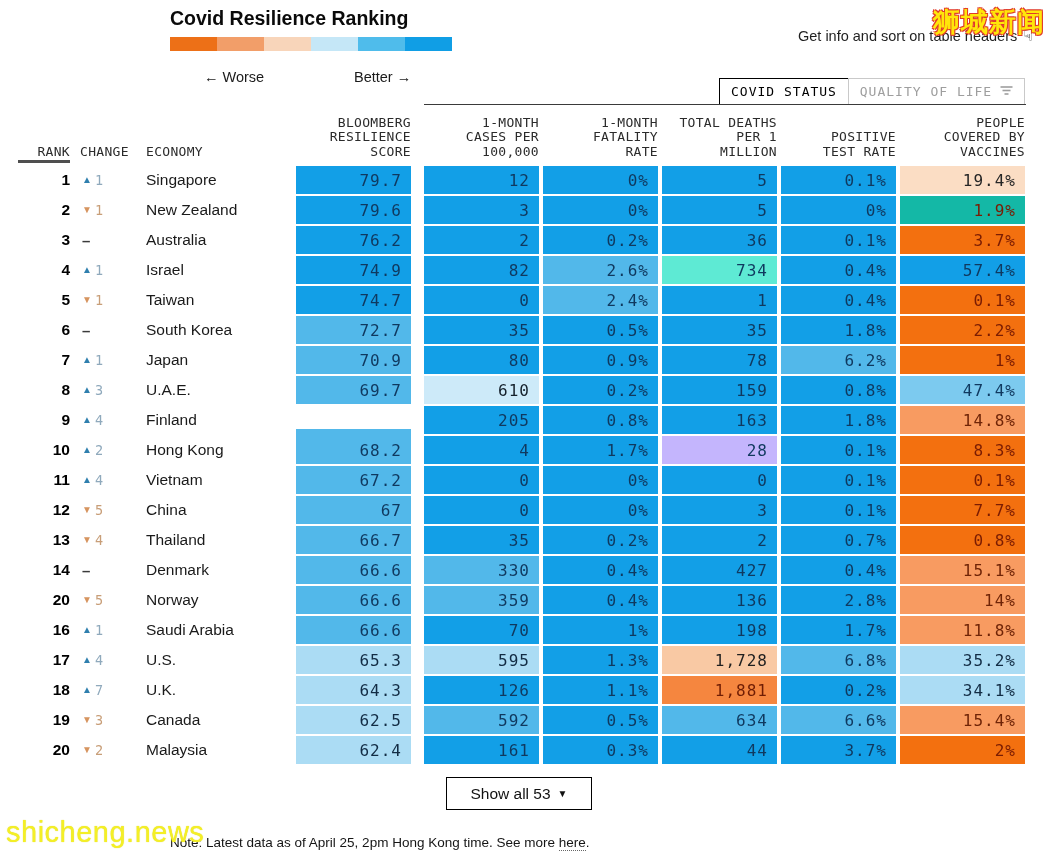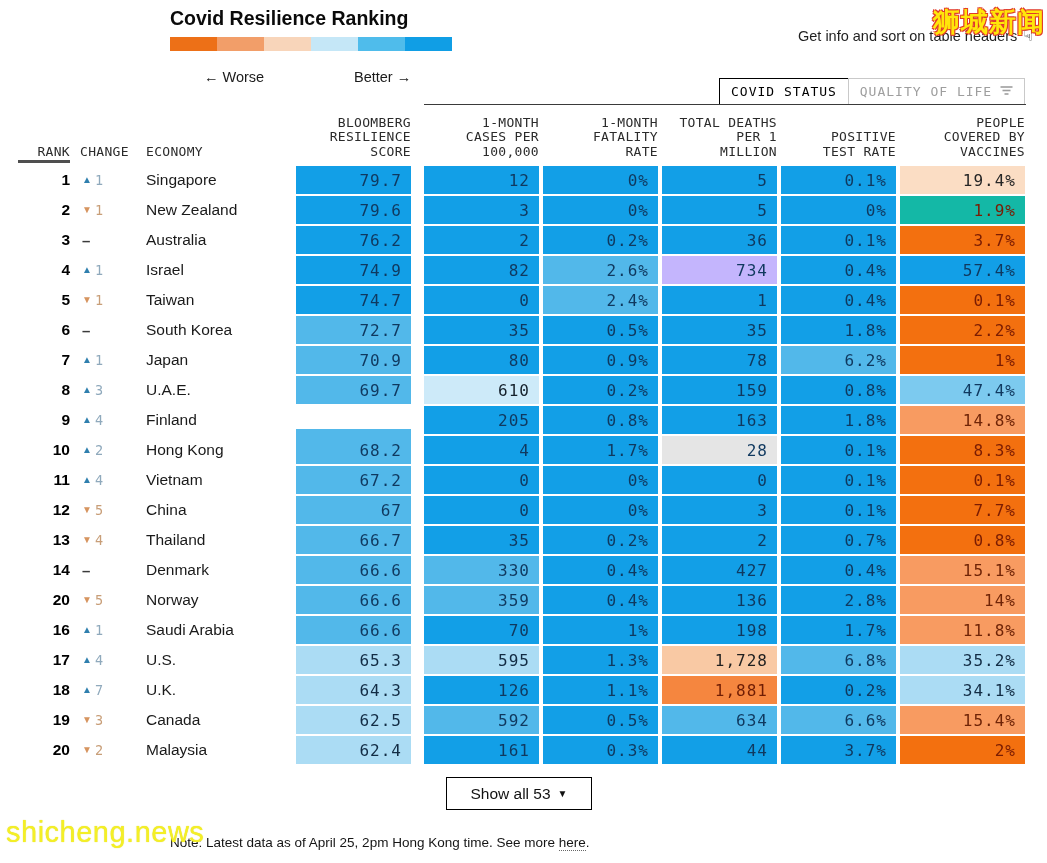--- a/index.html
+++ b/index.html
@@ -170,21 +170,21 @@
       <div class="trow" style="top: 256px;">
         <div class="cell c-rank rank">4</div>
         <div class="cell c-change chg">
           <span class="arr" style="color: rgb(47, 127, 174);">▲</span>
           <span class="amt" style="color: rgb(143, 169, 188);">1</span>
         </div>
         <div class="cell c-econ econ">Israel</div>
         <div class="cell num c-score" style="background: rgb(18, 159, 231); color: rgb(16, 57, 95);">74.9</div>
         <div class="cell num c-cases" style="background: rgb(18, 159, 231); color: rgb(16, 57, 95);">82</div>
         <div class="cell num c-fat" style="background: rgb(82, 184, 234); color: rgb(16, 57, 95);">2.6%</div>
-        <div class="cell num c-death" style="background: #c4b5fd; color: rgb(16, 57, 95);">734</div>
+        <div class="cell num c-death" style="background: #5eead4; color: rgb(16, 57, 95);">734</div>
         <div class="cell num c-pos" style="background: rgb(18, 159, 231); color: rgb(16, 57, 95);">0.4%</div>
         <div class="cell num c-vax" style="background: rgb(18, 159, 231); color: rgb(16, 57, 95);">57.4%</div>
       </div>
       <div class="trow" style="top: 286px;">
         <div class="cell c-rank rank">5</div>
         <div class="cell c-change chg">
           <span class="arr" style="color: rgb(214, 148, 95);">▼</span>
           <span class="amt" style="color: rgb(200, 158, 120);">1</span>
         </div>
         <div class="cell c-econ econ">Taiwan</div>
@@ -253,21 +253,21 @@
       <div class="trow" style="top: 436px;">
         <div class="cell c-rank rank">10</div>
         <div class="cell c-change chg">
           <span class="arr" style="color: rgb(47, 127, 174);">▲</span>
           <span class="amt" style="color: rgb(143, 169, 188);">2</span>
         </div>
         <div class="cell c-econ econ">Hong Kong</div>
         <div class="cell num c-score" style="background: rgb(82, 184, 234); color: rgb(16, 57, 95);">68.2</div>
         <div class="cell num c-cases" style="background: rgb(18, 159, 231); color: rgb(16, 57, 95);">4</div>
         <div class="cell num c-fat" style="background: rgb(18, 159, 231); color: rgb(16, 57, 95);">1.7%</div>
-        <div class="cell num c-death" style="background: #e5e5e5; color: rgb(16, 57, 95);">28</div>
+        <div class="cell num c-death" style="background: #c4b5fd; color: rgb(16, 57, 95);">28</div>
         <div class="cell num c-pos" style="background: rgb(18, 159, 231); color: rgb(16, 57, 95);">0.1%</div>
         <div class="cell num c-vax" style="background: rgb(243, 112, 15); color: rgb(122, 28, 3);">8.3%</div>
       </div>
       <div class="trow" style="top: 466px;">
         <div class="cell c-rank rank">11</div>
         <div class="cell c-change chg">
           <span class="arr" style="color: rgb(47, 127, 174);">▲</span>
           <span class="amt" style="color: rgb(143, 169, 188);">4</span>
         </div>
         <div class="cell c-econ econ">Vietnam</div>

